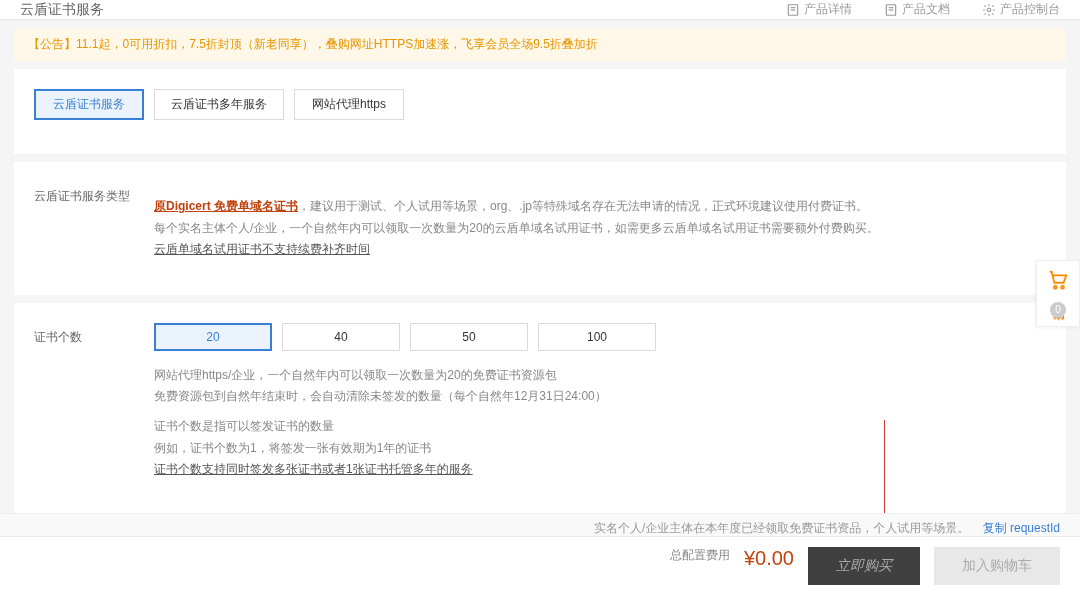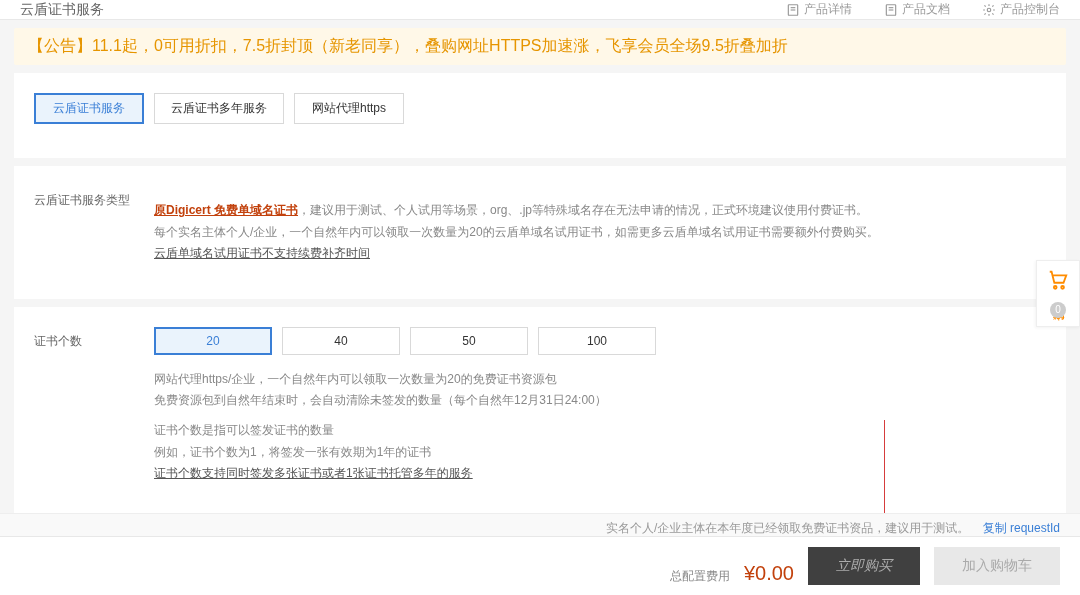--- a/index.html
+++ b/index.html
@@ -4,21 +4,21 @@
   <style>
     * { margin: 0; padding: 0; box-sizing: border-box; }
     body { font-family: "Microsoft YaHei", "PingFang SC", sans-serif; background: #f5f5f5; color: #333; font-size: 12px; }
     
     .header { background: #fff; padding: 0 20px; height: 20px; display: flex; align-items: center; justify-content: space-between; border-bottom: 1px solid #e8e8e8; }
     .header-title { font-size: 14px; color: #666; }
     .header-links { display: flex; gap: 32px; }
     .header-link { display: flex; align-items: center; gap: 4px; color: #999; font-size: 12px; cursor: pointer; }
     .header-link svg { width: 14px; height: 14px; }
     
-    .banner { background: #fff8e8; margin: 8px 14px; padding: 8px 14px; color: #e69500; font-size: 16px; border-radius: 2px; }
+    .banner { background: #fff8e8; margin: 8px 14px; padding: 8px 14px; color: #e69500; font-size: 12px; border-radius: 2px; }
     
     .section { background: #fff; margin: 8px 14px; padding: 20px; }
     
     .row { display: flex; align-items: flex-start; margin-bottom: 14px; }
     .row-label { width: 120px; color: #666; font-size: 12px; padding-top: 6px; }
     .row-content { flex: 1; }
     
     .option-group { display: flex; gap: 10px; flex-wrap: wrap; }
     .option { border: 1px solid #d9d9d9; padding: 6px 16px; font-size: 12px; cursor: pointer; background: #fff; min-width: 110px; text-align: center; }
     .option.selected { border-color: #3a7fd6; color: #3a7fd6; background: #eaf3fc; border-width: 2px; padding: 5px 15px; }
@@ -29,21 +29,21 @@
     
     .arrow-right { display: inline-block; width: 40px; height: 2px; background: #d63c3c; position: relative; margin-left: 10px; vertical-align: middle; }
     .arrow-right::after { content: ''; position: absolute; right: -1px; top: -4px; border: 5px solid transparent; border-left-color: #d63c3c; }
     
     .arrow-down-line { position: absolute; width: 1px; background: #d63c3c; }
     .arrow-down-head { position: absolute; width: 0; height: 0; border: 5px solid transparent; border-top-color: #d63c3c; }
     
     .footer-warn { position: fixed; bottom: 52px; left: 0; right: 0; background: #f9f9f9; padding: 6px 20px; text-align: right; font-size: 12px; color: #999; border-top: 1px solid #eee; }
     .footer-warn a { color: #3a7fd6; text-decoration: none; margin-left: 10px; }
     
-    .footer-bar { position: fixed; bottom: 0; left: 0; right: 0; background: #fff; border-top: 1px solid #e8e8e8; padding: 10px 20px; display: flex; justify-content: flex-end; align-items: flex-end; gap: 14px; }
+    .footer-bar { position: fixed; bottom: 0; left: 0; right: 0; background: #fff; border-top: 1px solid #e8e8e8; padding: 10px 20px; display: flex; justify-content: flex-end; align-items: flex-start; gap: 14px; }
     .total-label { color: #888; font-size: 12px; }
     .total-price { color: #c2410c; font-size: 20px; font-weight: 500; }
     .btn { padding: 10px 28px; font-size: 14px; border: none; cursor: pointer; }
     .btn-primary { background: #404040; color: #aaa; font-style: italic; }
     .btn-secondary { background: #e8e8e8; color: #aaa; }
     
     .cart-float { position: fixed; right: 0; top: 260px; width: 44px; background: #fff; border: 1px solid #eee; text-align: center; padding: 8px 0; cursor: pointer; box-shadow: -1px 1px 3px rgba(0,0,0,0.05); }
     .cart-float svg { width: 22px; height: 22px; color: #ff8c00; margin-bottom: 4px; }
     .cart-text { color: #ff8c00; font-size: 12px; line-height: 1.3; }
     .cart-badge { display: inline-block; background: #ccc; color: #fff; border-radius: 50%; width: 16px; height: 16px; line-height: 16px; font-size: 10px; margin-top: 4px; }
@@ -144,21 +144,21 @@
       <circle cx="9" cy="20" r="1.5"></circle>
       <circle cx="17" cy="20" r="1.5"></circle>
     </svg>
   <div class="cart-text">
     <div style="writing-mode:vertical-rl; margin:0 auto;">购物车</div>
   </div>
   <div class="cart-badge">0</div>
 </div>
 
 <div class="footer-warn">
-  <span>实名个人/企业主体在本年度已经领取免费证书资品，建议用于测试。</span>
+  <span>实名个人/企业主体在本年度已经领取免费证书资品，个人试用等场景。</span>
   <a href="#">复制 requestId</a>
 </div>
 
 <div class="footer-bar">
   <span class="total-label">总配置费用</span>
   <span class="total-price">¥0.00</span>
   <button class="btn btn-primary">立即购买</button>
   <button class="btn btn-secondary">加入购物车</button>
 </div>
 

